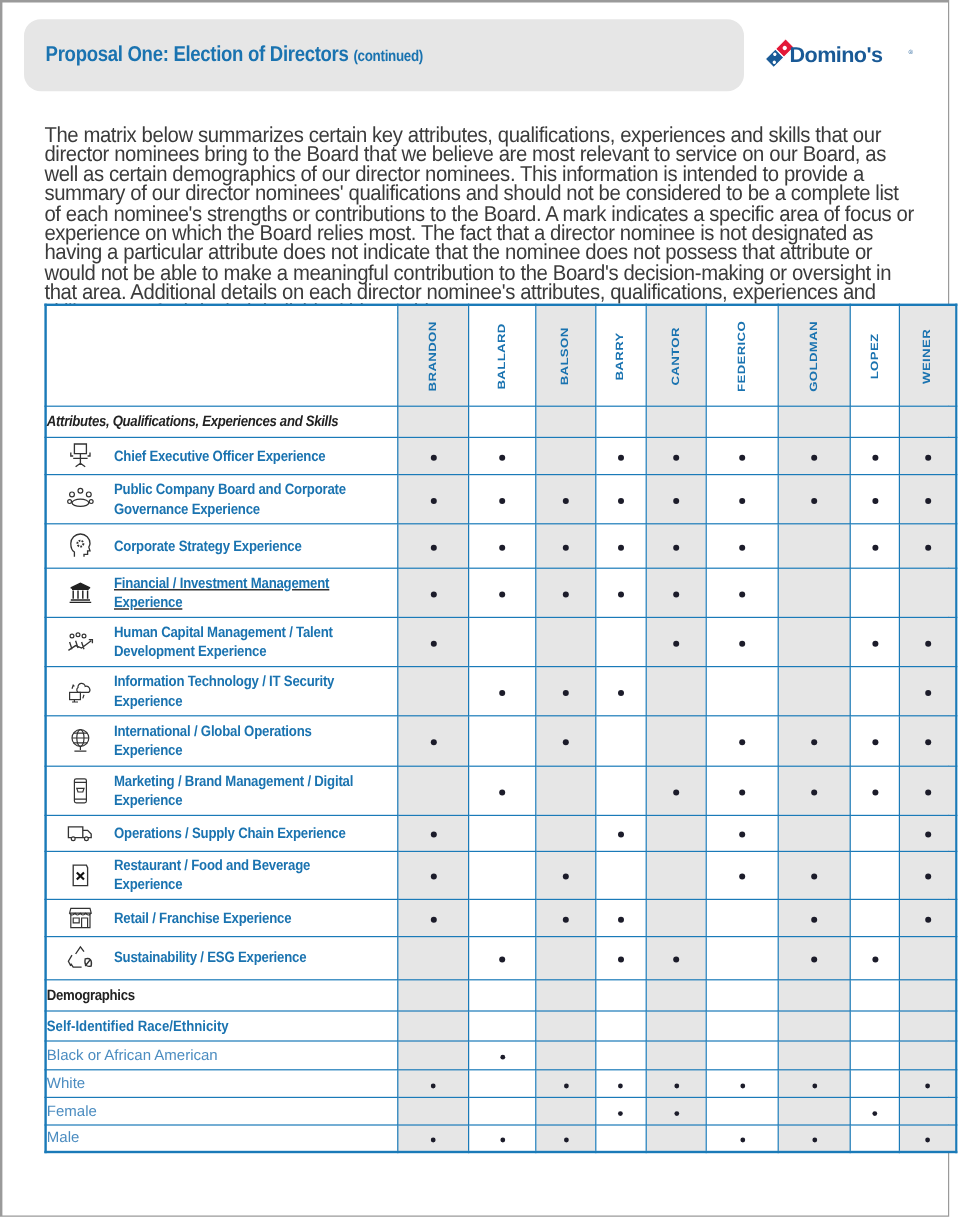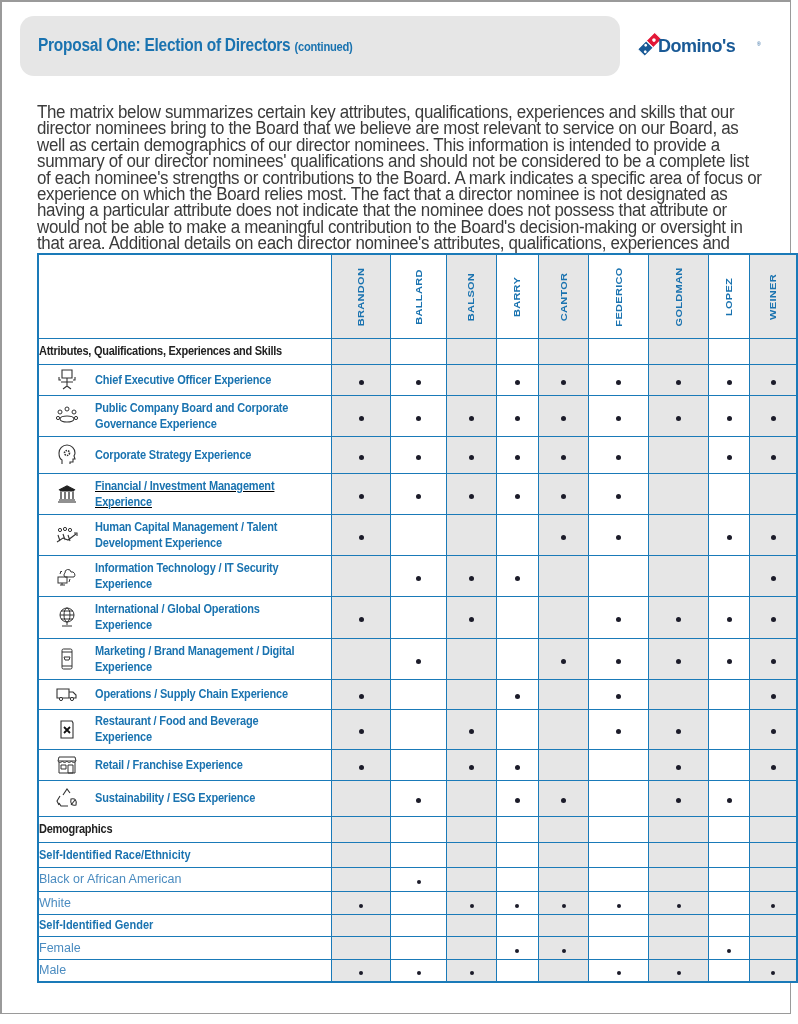--- a/index.html
+++ b/index.html
@@ -114,21 +114,21 @@
         <th class="name-head col-gray"><span>BALSON</span></th>
         <th class="name-head"><span>BARRY</span></th>
         <th class="name-head col-gray"><span>CANTOR</span></th>
         <th class="name-head"><span>FEDERICO</span></th>
         <th class="name-head col-gray"><span>GOLDMAN</span></th>
         <th class="name-head"><span>LOPEZ</span></th>
         <th class="name-head col-gray"><span>WEINER</span></th>
       </tr>
   </thead>
   <tbody id="matrix-body">
-      <tr style="height: 26px;">
+      <tr style="height: 26px; font-style: italic;">
         <td class="section-label"><span>Attributes, Qualifications, Experiences and Skills</span></td>
         <td class="dot-cell col-gray"></td>
         <td class="dot-cell"></td>
         <td class="dot-cell col-gray"></td>
         <td class="dot-cell"></td>
         <td class="dot-cell col-gray"></td>
         <td class="dot-cell"></td>
         <td class="dot-cell col-gray"></td>
         <td class="dot-cell"></td>
         <td class="dot-cell col-gray"></td>
@@ -474,32 +474,20 @@
         <td class="dot-cell col-gray"><span class="dot small"></span></td>
         <td class="dot-cell"></td>
         <td class="dot-cell col-gray"><span class="dot small"></span></td>
         <td class="dot-cell"><span class="dot small"></span></td>
         <td class="dot-cell col-gray"><span class="dot small"></span></td>
         <td class="dot-cell"><span class="dot small"></span></td>
         <td class="dot-cell col-gray"><span class="dot small"></span></td>
         <td class="dot-cell"></td>
         <td class="dot-cell col-gray"><span class="dot small"></span></td>
       </tr>
-      <tr style="height: 22px;">
-        <td class="sub-label"><span>Self-Identified Gender</span></td>
-        <td class="dot-cell col-gray"></td>
-        <td class="dot-cell"></td>
-        <td class="dot-cell col-gray"></td>
-        <td class="dot-cell"></td>
-        <td class="dot-cell col-gray"></td>
-        <td class="dot-cell"></td>
-        <td class="dot-cell col-gray"></td>
-        <td class="dot-cell"></td>
-        <td class="dot-cell col-gray"></td>
-      </tr>
       <tr style="height: 23px;">
         <td class="demo-label">Female</td>
         <td class="dot-cell col-gray"></td>
         <td class="dot-cell"></td>
         <td class="dot-cell col-gray"></td>
         <td class="dot-cell"><span class="dot small"></span></td>
         <td class="dot-cell col-gray"><span class="dot small"></span></td>
         <td class="dot-cell"></td>
         <td class="dot-cell col-gray"></td>
         <td class="dot-cell"><span class="dot small"></span></td>

